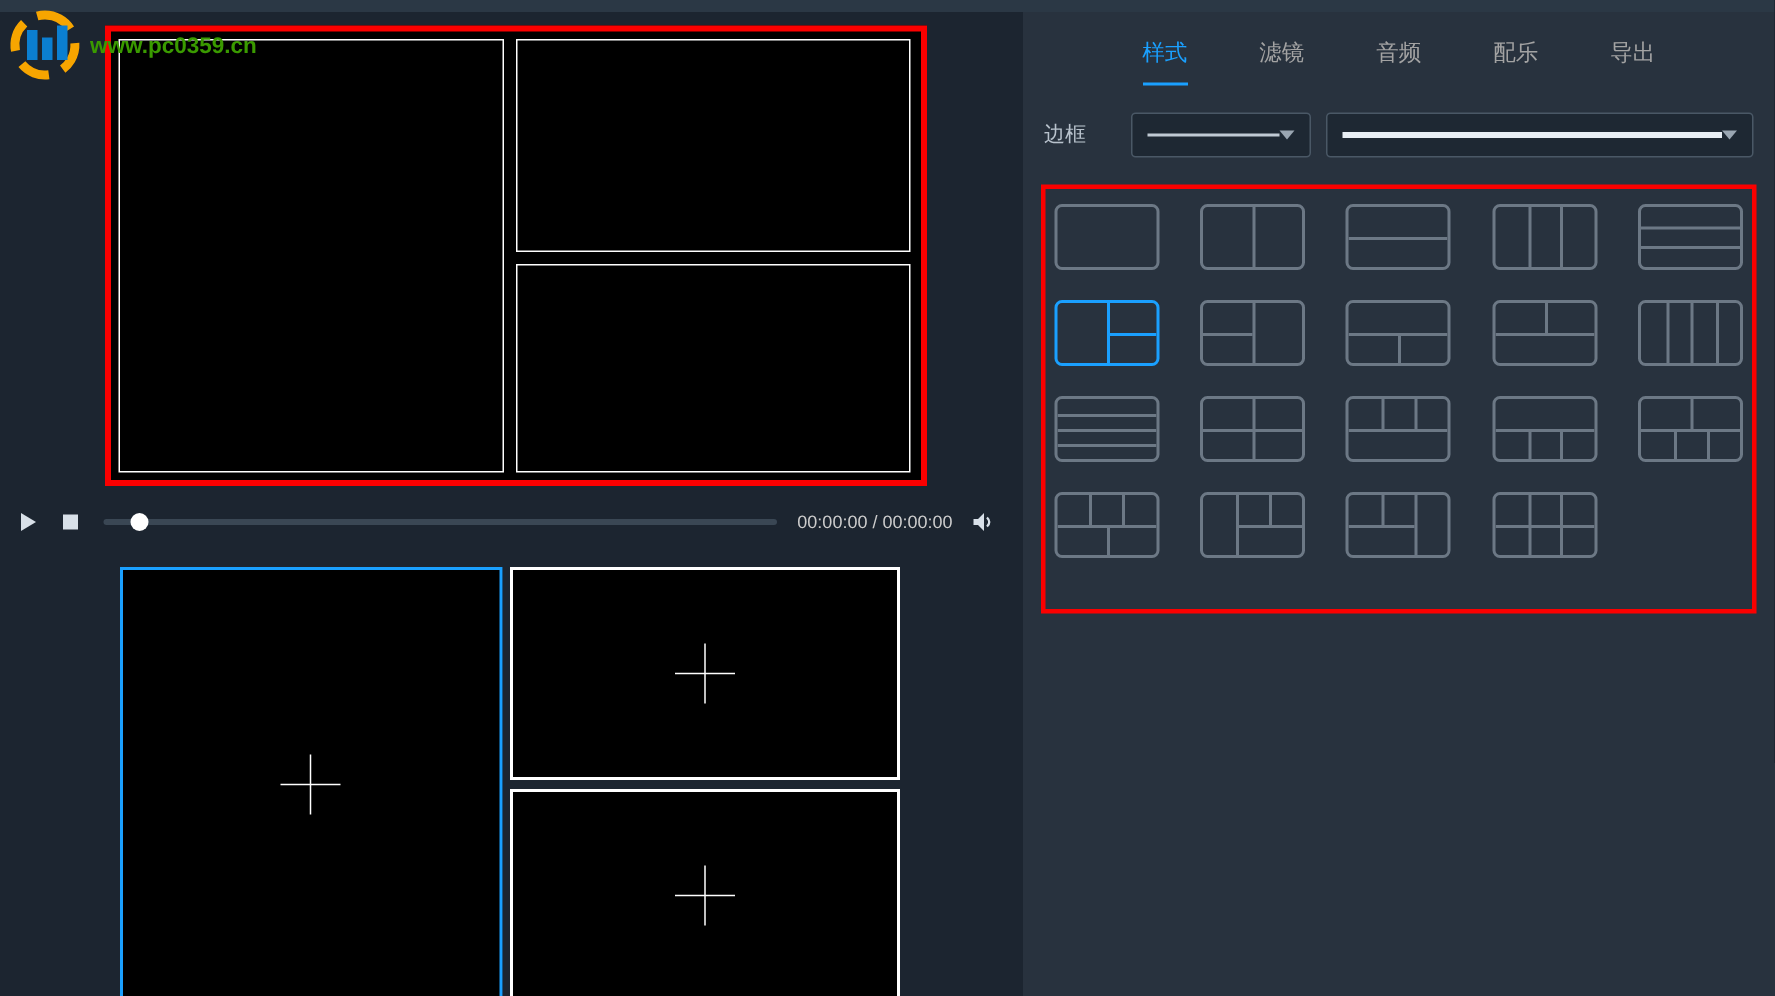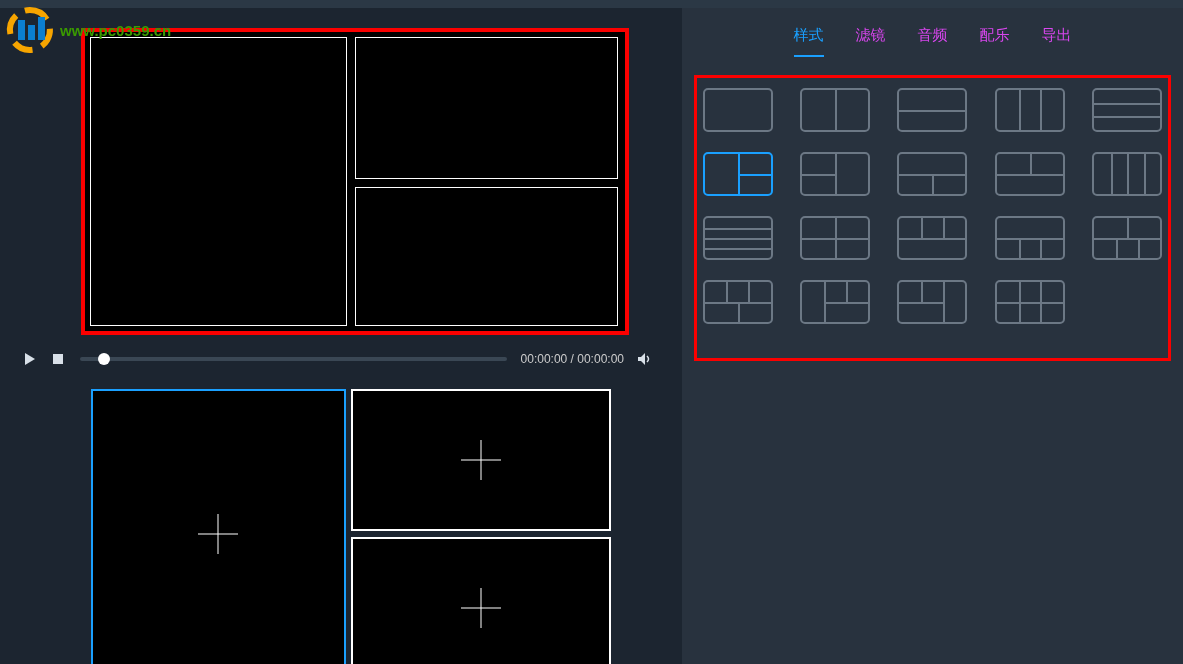--- a/index.html
+++ b/index.html
@@ -36,21 +36,21 @@
   background: #2b3845;
 }
 
 
 .main {
   display: flex;
   height: calc(100% - 8px);
 }
 .left-panel {
   width: 682px;
-  padding: 16px;
+  padding: 5px;
 }
 .right-panel {
   flex: 1;
   background: #28323e;
   padding: 0;
 }
 
 
 .preview-box {
   margin: 4px 0 0 65px;
@@ -131,26 +131,26 @@
   position: absolute;
   background: #fff;
 }
 .plus-sign::before { left: 50%; top: 0; width: 1px; height: 100%; transform: translateX(-50%); }
 .plus-sign::after { top: 50%; left: 0; height: 1px; width: 100%; transform: translateY(-50%); }
 
 
 .tabs {
   display: flex;
   justify-content: center;
-  gap: 32px;
+  gap: 48px;
   padding: 18px 0 0 0;
 }
 .tab {
   font-size: 15px;
-  color: #d946ef;
+  color: #a3a3a3;
   padding-bottom: 10px;
   cursor: pointer;
 }
 .tab.active {
   color: #1aa0ff;
   border-bottom: 2px solid #1aa0ff;
 }
 
 
 .prop-row {
@@ -286,20 +286,33 @@
   <div class="right-panel">
     <div class="tabs">
       <div class="tab active">样式</div>
       <div class="tab">滤镜</div>
       <div class="tab">音频</div>
       <div class="tab">配乐</div>
       <div class="tab">导出</div>
     </div>
 
 
+    <div class="prop-row" style="margin-top:18px">
+      <span class="prop-label">边框</span>
+      <div class="select-split">
+        <div class="select-box" style="flex:0 0 120px">
+          <span class="line-preview"></span>
+          <span class="chev"></span>
+        </div>
+        <div class="select-box">
+          <span class="line-preview thick"></span>
+          <span class="chev"></span>
+        </div>
+      </div>
+    </div>
 
     <div class="layout-area">
       <div class="layout-grid">
 
         <div class="layout-item"></div>
         <div class="layout-item">
           <div class="v" style="left:50%"></div>
         </div>
         <div class="layout-item">
           <div class="h" style="top:50%"></div>

